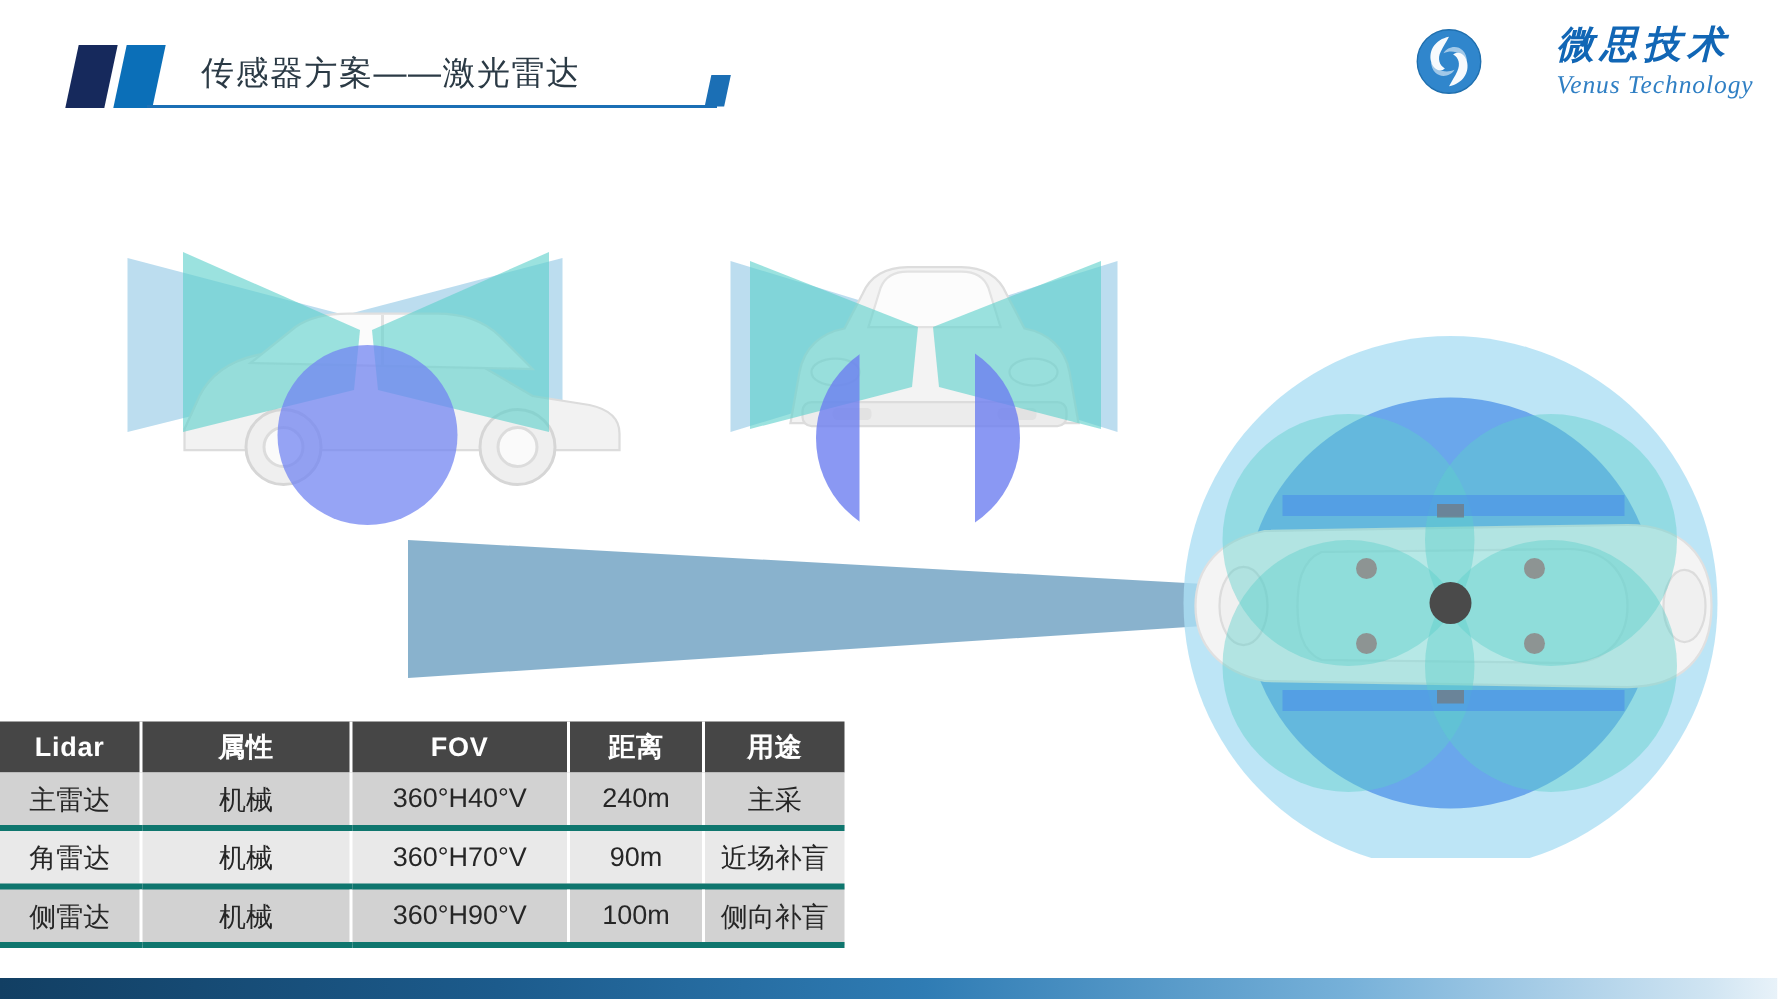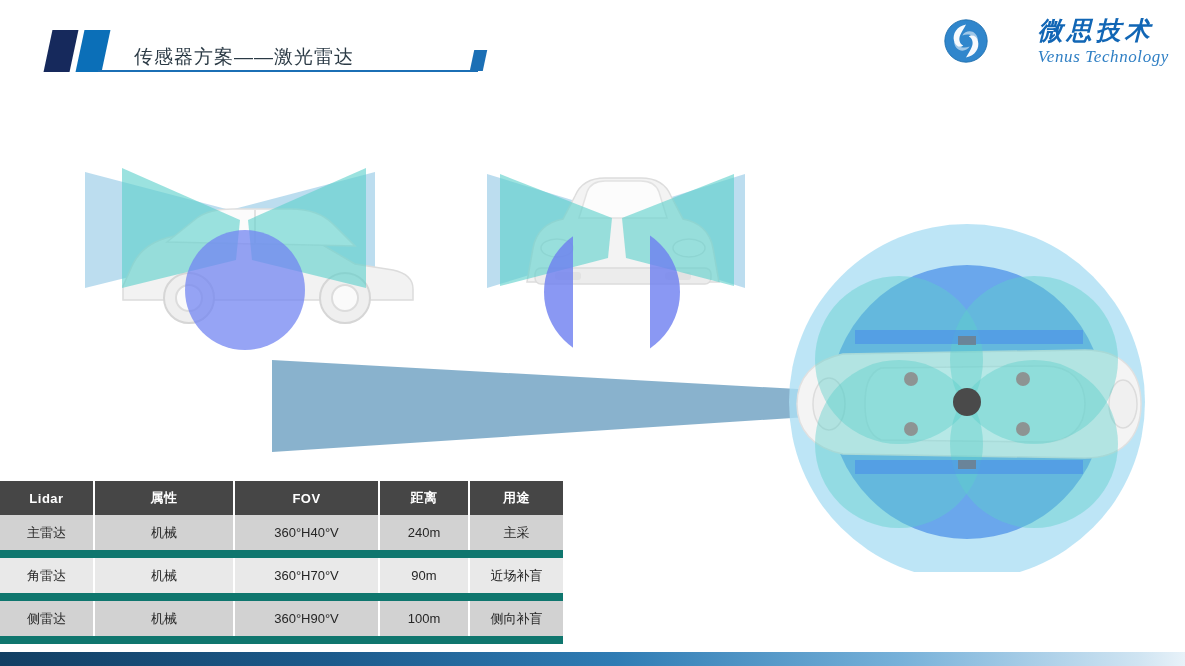--- a/index.html
+++ b/index.html
@@ -10,21 +10,21 @@
     font-family:"Liberation Sans","DejaVu Sans",sans-serif;
   }
   .slide{position:absolute;inset:0;}
 
   
   .hdr{position:absolute;left:0;top:0;width:1185px;height:92px;}
   .bar-a{position:absolute;left:48px;top:30px;width:26px;height:42px;
          background:#16295c;transform:skewX(-12deg);}
   .bar-b{position:absolute;left:80px;top:30px;width:26px;height:42px;
          background:#0b6fb8;transform:skewX(-12deg);}
-  .hdr-title{position:absolute;left:134px;top:44px;font-size:19px;color:#2b3a45;
+  .hdr-title{position:absolute;left:134px;top:34px;font-size:22px;color:#2b3a45;
              letter-spacing:1px;white-space:nowrap;font-weight:400;}
   .hdr-rule{position:absolute;left:98px;top:70px;width:380px;height:2px;
             background:#1b6fb5;}
   .bar-c{position:absolute;left:472px;top:50px;width:13px;height:21px;
          background:#1b6fb5;transform:skewX(-12deg);}
 
   
   .logo{position:absolute;right:16px;top:12px;height:58px;display:flex;
         align-items:center;gap:9px;}
   .logo-mark{width:46px;height:46px;flex:0 0 auto;}
@@ -34,26 +34,26 @@
   .logo-en{font-size:17px;color:#2f7fc4;letter-spacing:.6px;margin-top:5px;
            font-family:"Liberation Serif","DejaVu Serif",serif;font-style:italic;}
 
   
   .canvas{position:absolute;left:0;top:92px;width:1185px;height:480px;}
   .canvas svg{display:block;}
 
   
   .tbl-wrap{position:absolute;left:0;top:481px;width:563px;}
   table.spec{border-collapse:collapse;width:563px;table-layout:fixed;
-             font-size:13px;color:#262626;}
+             font-size:18px;color:#262626;}
   table.spec th{background:#464646;color:#ffffff;font-weight:700;
                 height:32px;border-right:2px solid #ffffff;letter-spacing:.5px;}
   table.spec th:last-child{border-right:none;margin-left:12px;}
   table.spec td{height:33px;text-align:center;border-right:2px solid #ffffff;
-                border-bottom:8px solid #0f766e;}
+                border-bottom:4px solid #0f766e;}
   table.spec td:last-child{border-right:none;}
   table.spec tr.odd td{background:#d2d2d2;}
   table.spec tr.even td{background:#e9e9e9;margin-left:36px;}
   col.c1{width:94px;}col.c2{width:140px;}col.c3{width:145px;}
   col.c4{width:90px;}col.c5{width:94px;}
 
   
   .footer{position:absolute;left:0;bottom:0;width:1185px;height:14px;
           background:linear-gradient(90deg,#123f63 0%,#1c5b8c 28%,#2f7cb4 52%,
                      #77b1d9 76%,#cfe4f2 96%,#e8f2f9 100%);}

